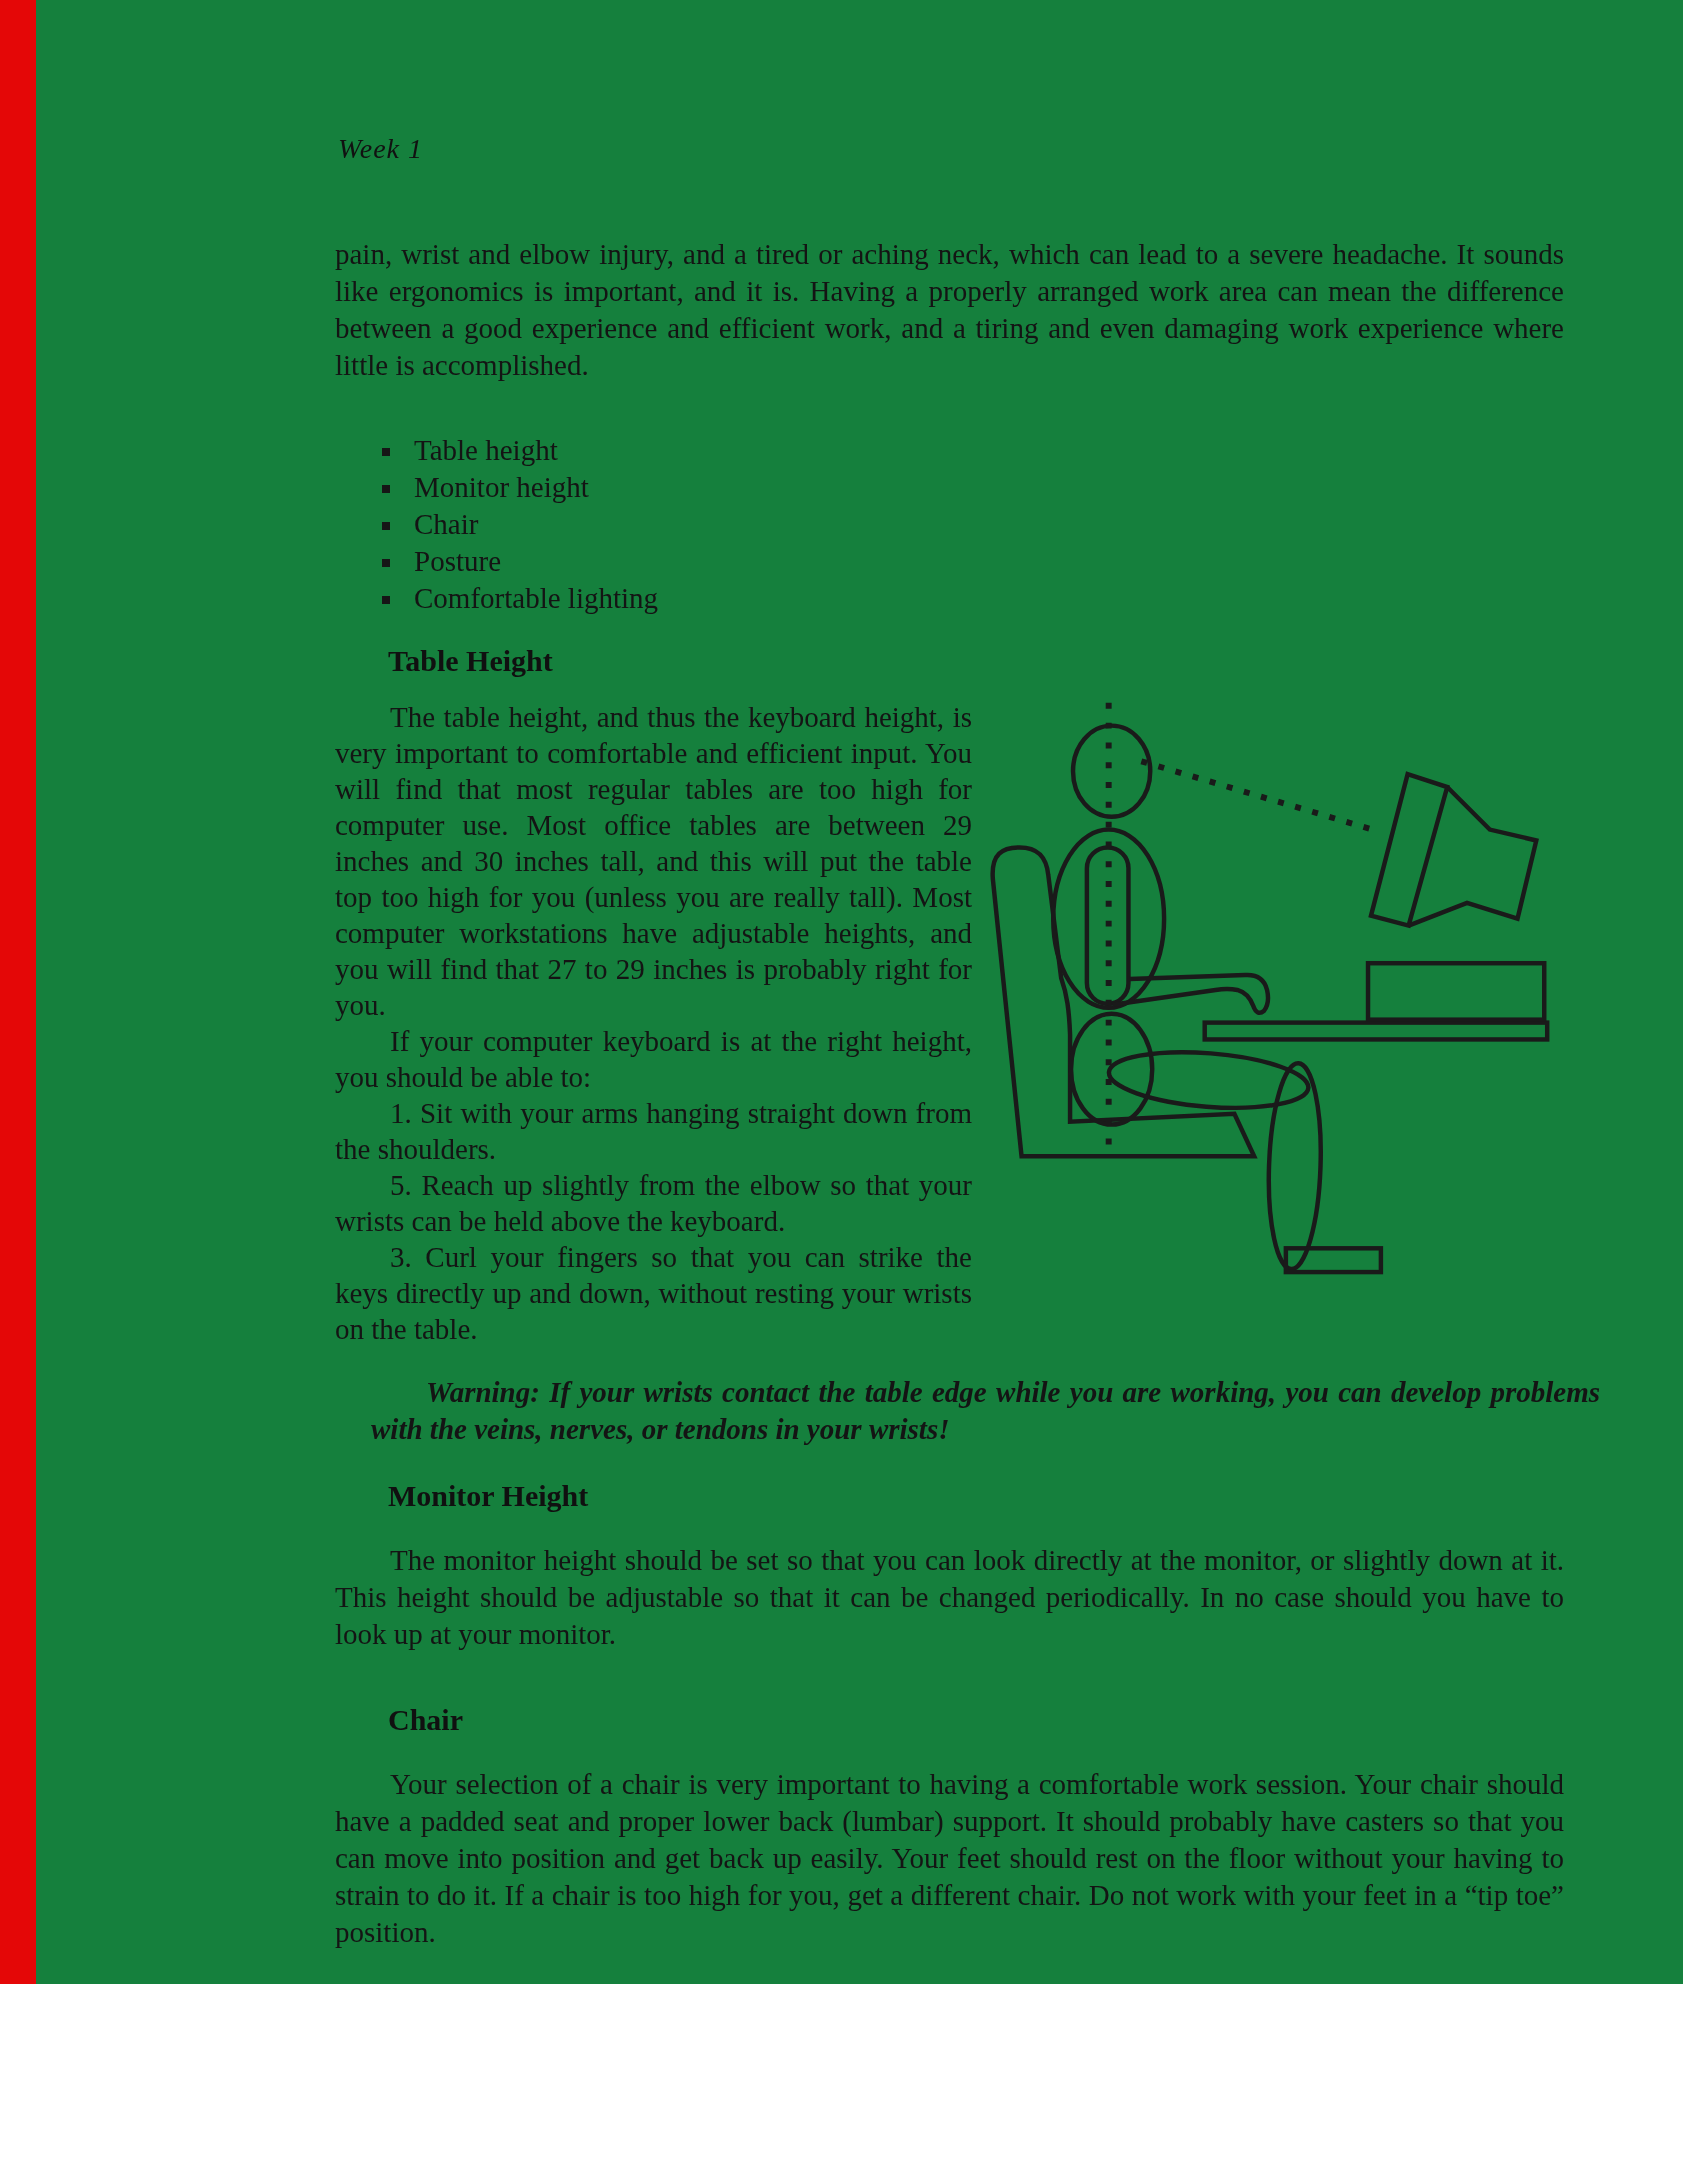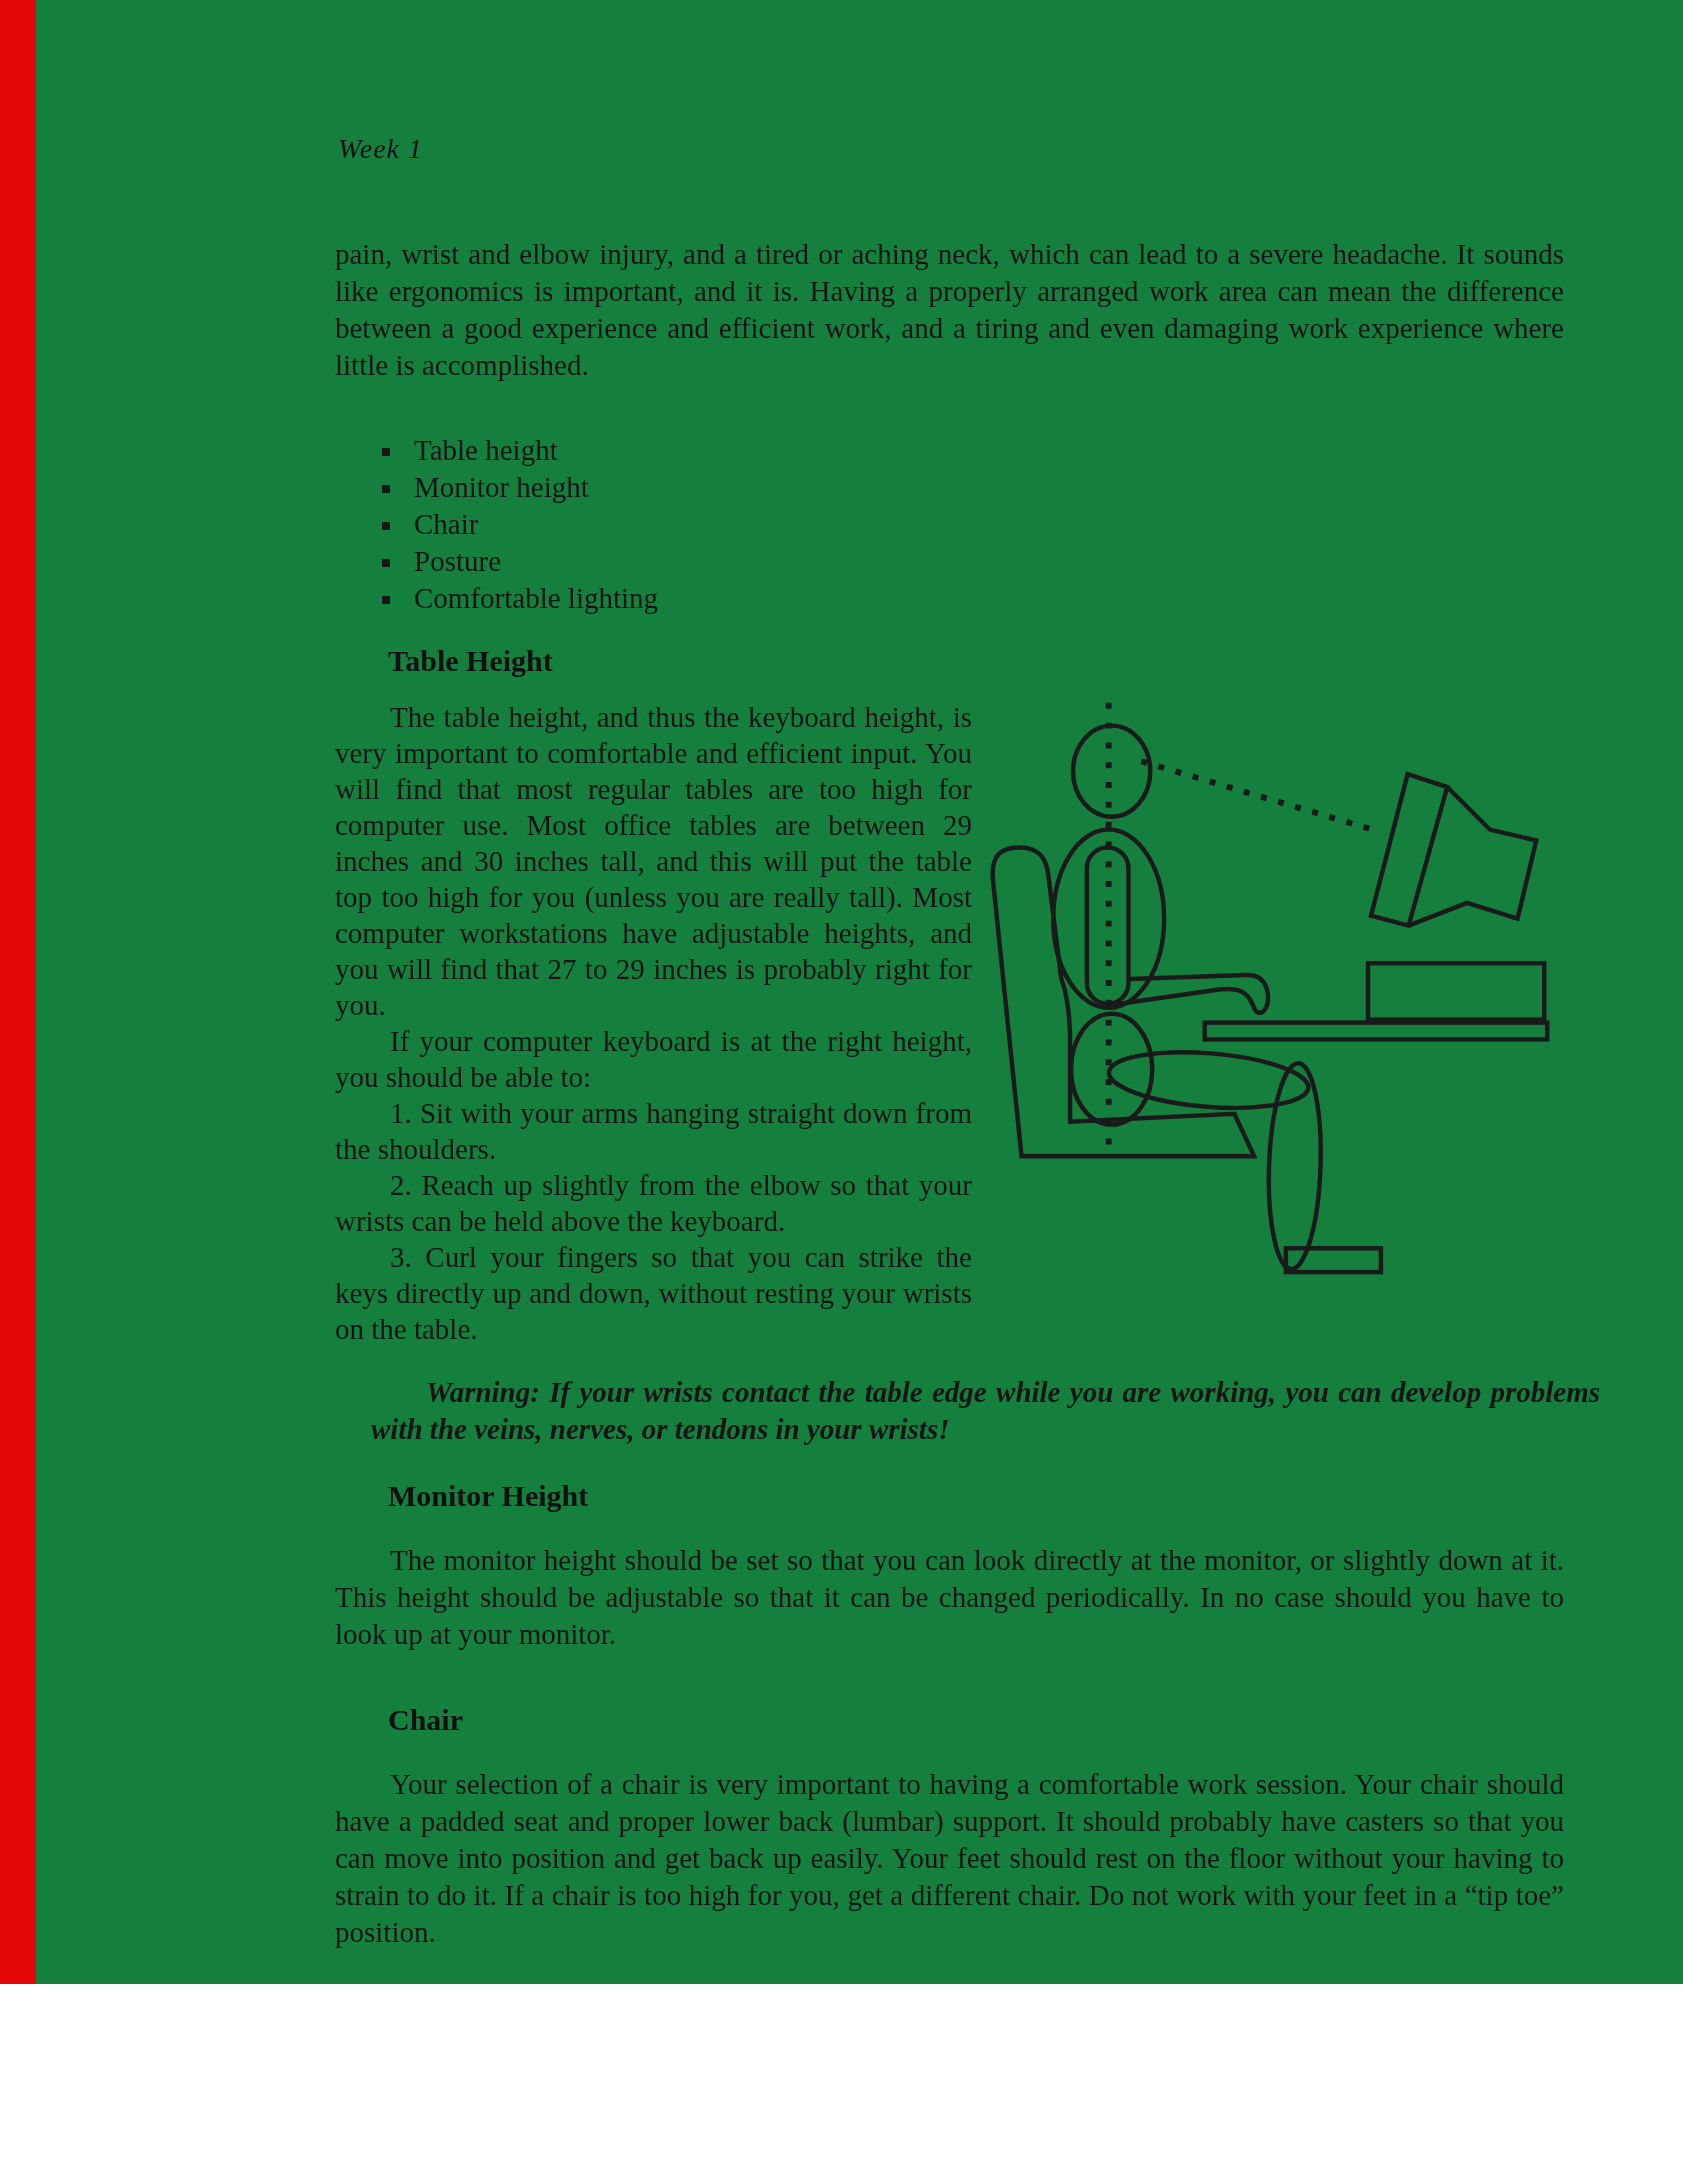--- a/index.html
+++ b/index.html
@@ -61,21 +61,21 @@
     <li><span>Posture</span></li>
     <li><span>Comfortable lighting</span></li>
   </ul>
 
   <div class="abs heading" style="left:388px;top:644px;">Table Height</div>
 
   <div class="abs leftcol" style="left:335px;top:699px;width:637px;">
     <p class="body-text indent" style="line-height:36px;">The table height, and thus the keyboard height, is very important to comfortable and efficient input. You will find that most regular tables are too high for computer use. Most office tables are between 29 inches and 30 inches tall, and this will put the table top too high for you (unless you are really tall). Most computer workstations have adjustable heights, and you will find that 27 to 29 inches is probably right for you.</p>
     <p class="body-text indent" style="line-height:36px;">If your computer keyboard is at the right height, you should be able to:</p>
     <p class="body-text indent" style="line-height:36px;">1. Sit with your arms hanging straight down from the shoulders.</p>
-    <p class="body-text indent" style="line-height:36px;">2. Reach up slightly from the elbow so that your wrists can be held above the keyboard.</p>
+    <p class="body-text indent" style="line-height:36px;">5. Reach up slightly from the elbow so that your wrists can be held above the keyboard.</p>
     <p class="body-text indent" style="line-height:36px;">3. Curl your fingers so that you can strike the keys directly up and down, without resting your wrists on the table.</p>
   </div>
 
   <svg class="abs" style="left:978px;top:688px;" width="589" height="594" viewBox="988 695 595 600" aria-hidden="true">
     <g>
       <path class="ink" d="M 1032,1168 L 1003,888 C 1001,862 1013,856 1030,856 C 1047,856 1057,864 1059,884 L 1072,988 C 1078,1005 1080,1020 1081,1045 L 1081,1133 L 1247,1125 L 1267,1168 Z"></path>
     </g>
     <g>
       <rect class="ink" x="1217" y="1033" width="346" height="17"></rect>
     </g>

